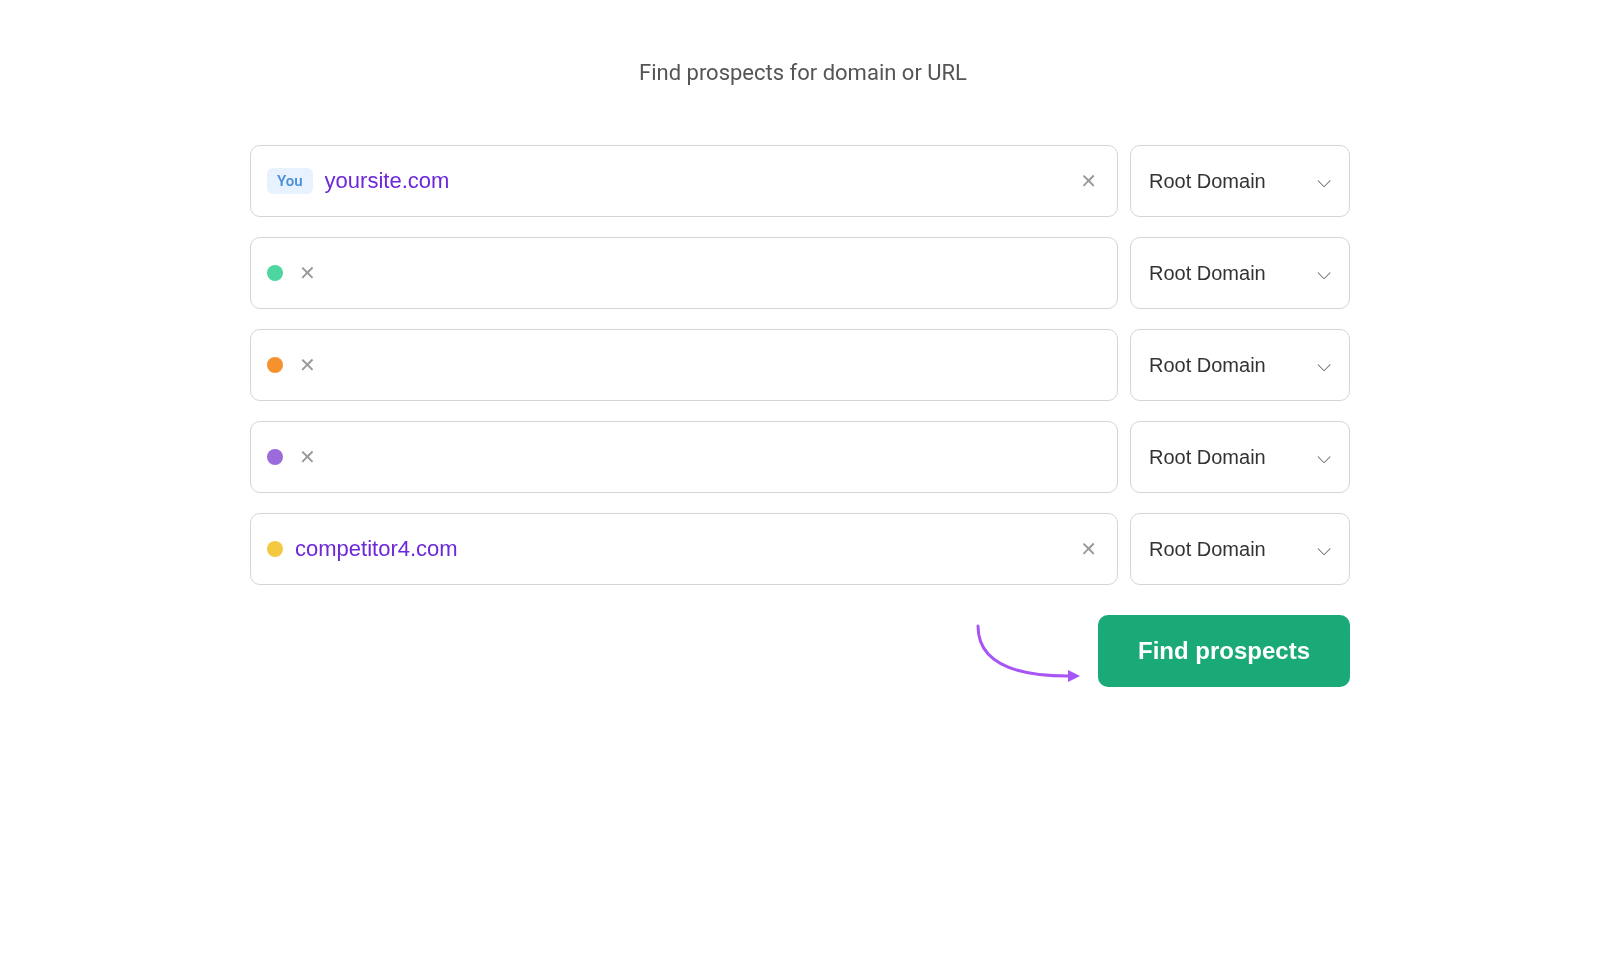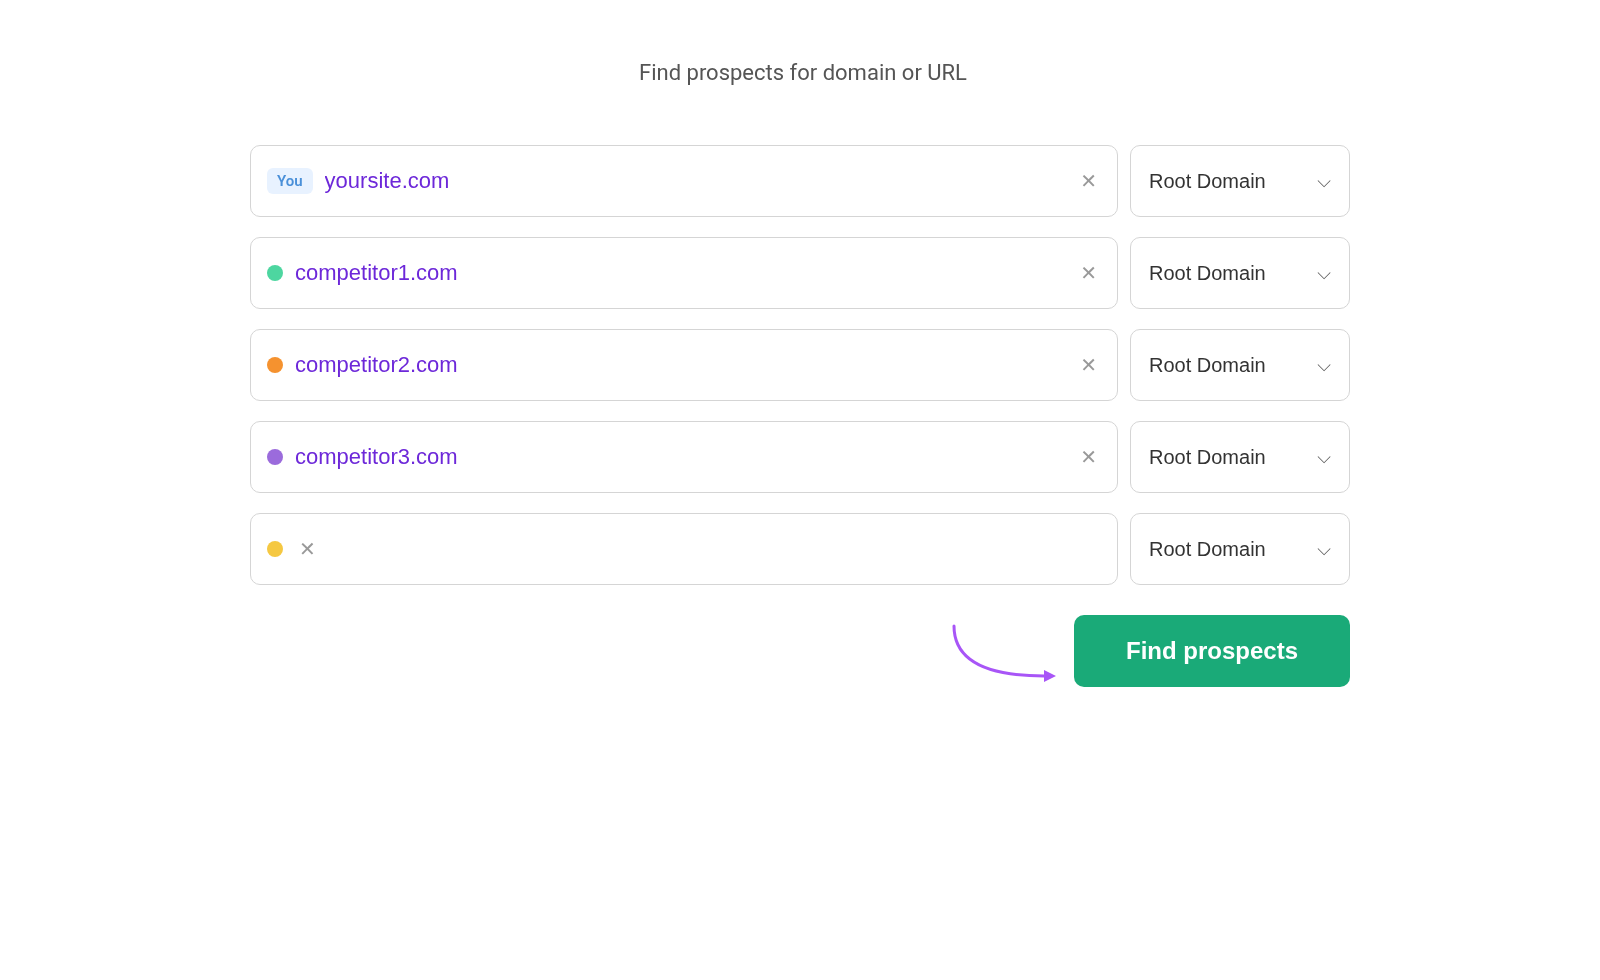--- a/index.html
+++ b/index.html
@@ -168,21 +168,21 @@
       height: 70px;
     }
 
     .find-prospects-btn {
       background: #1aaa78;
       color: #fff;
       border: none;
       border-radius: 10px;
       font-size: 24px;
       font-weight: 700;
-      padding: 22px 52px;
+      padding: 22px 40px;
       cursor: pointer;
       white-space: nowrap;
     }
   </style>
 </head>
 <body>
 
 <div class="page-container">
   <p class="page-subtitle">Find prospects for domain or URL</p>
 
@@ -201,71 +201,69 @@
           <option>Exact URL</option>
           <option>Subfolder</option>
         </select>
         <span class="chevron-icon">⌵</span>
       </div>
     </div>
 
     <div class="input-row">
       <div class="input-field-wrapper">
         <span class="dot dot-green"></span>
-        <input class="domain-input" type="text" value="competitor1.com" style="">
         <button class="clear-btn">✕</button>
       </div>
       <div class="dropdown-wrapper">
         <select class="dropdown-select">
           <option>Root Domain</option>
           <option>Subdomain</option>
           <option>Exact URL</option>
           <option>Subfolder</option>
         </select>
         <span class="chevron-icon">⌵</span>
       </div>
     </div>
 
     <div class="input-row">
       <div class="input-field-wrapper">
         <span class="dot dot-orange"></span>
-        <input class="domain-input" type="text" value="competitor2.com" style="">
         <button class="clear-btn">✕</button>
       </div>
       <div class="dropdown-wrapper">
         <select class="dropdown-select">
           <option>Root Domain</option>
           <option>Subdomain</option>
           <option>Exact URL</option>
           <option>Subfolder</option>
         </select>
         <span class="chevron-icon">⌵</span>
       </div>
     </div>
 
     <div class="input-row">
       <div class="input-field-wrapper">
         <span class="dot dot-purple"></span>
-        <input class="domain-input" type="text" value="competitor3.com" style="">
         <button class="clear-btn">✕</button>
       </div>
       <div class="dropdown-wrapper">
         <select class="dropdown-select">
           <option>Root Domain</option>
           <option>Subdomain</option>
           <option>Exact URL</option>
           <option>Subfolder</option>
         </select>
         <span class="chevron-icon">⌵</span>
       </div>
     </div>
 
     <div class="input-row">
       <div class="input-field-wrapper">
         <span class="dot dot-yellow"></span>
+        <input class="domain-input" type="text" value="competitor4.com" style="">
         <button class="clear-btn">✕</button>
       </div>
       <div class="dropdown-wrapper">
         <select class="dropdown-select">
           <option>Root Domain</option>
           <option>Subdomain</option>
           <option>Exact URL</option>
           <option>Subfolder</option>
         </select>
         <span class="chevron-icon">⌵</span>

